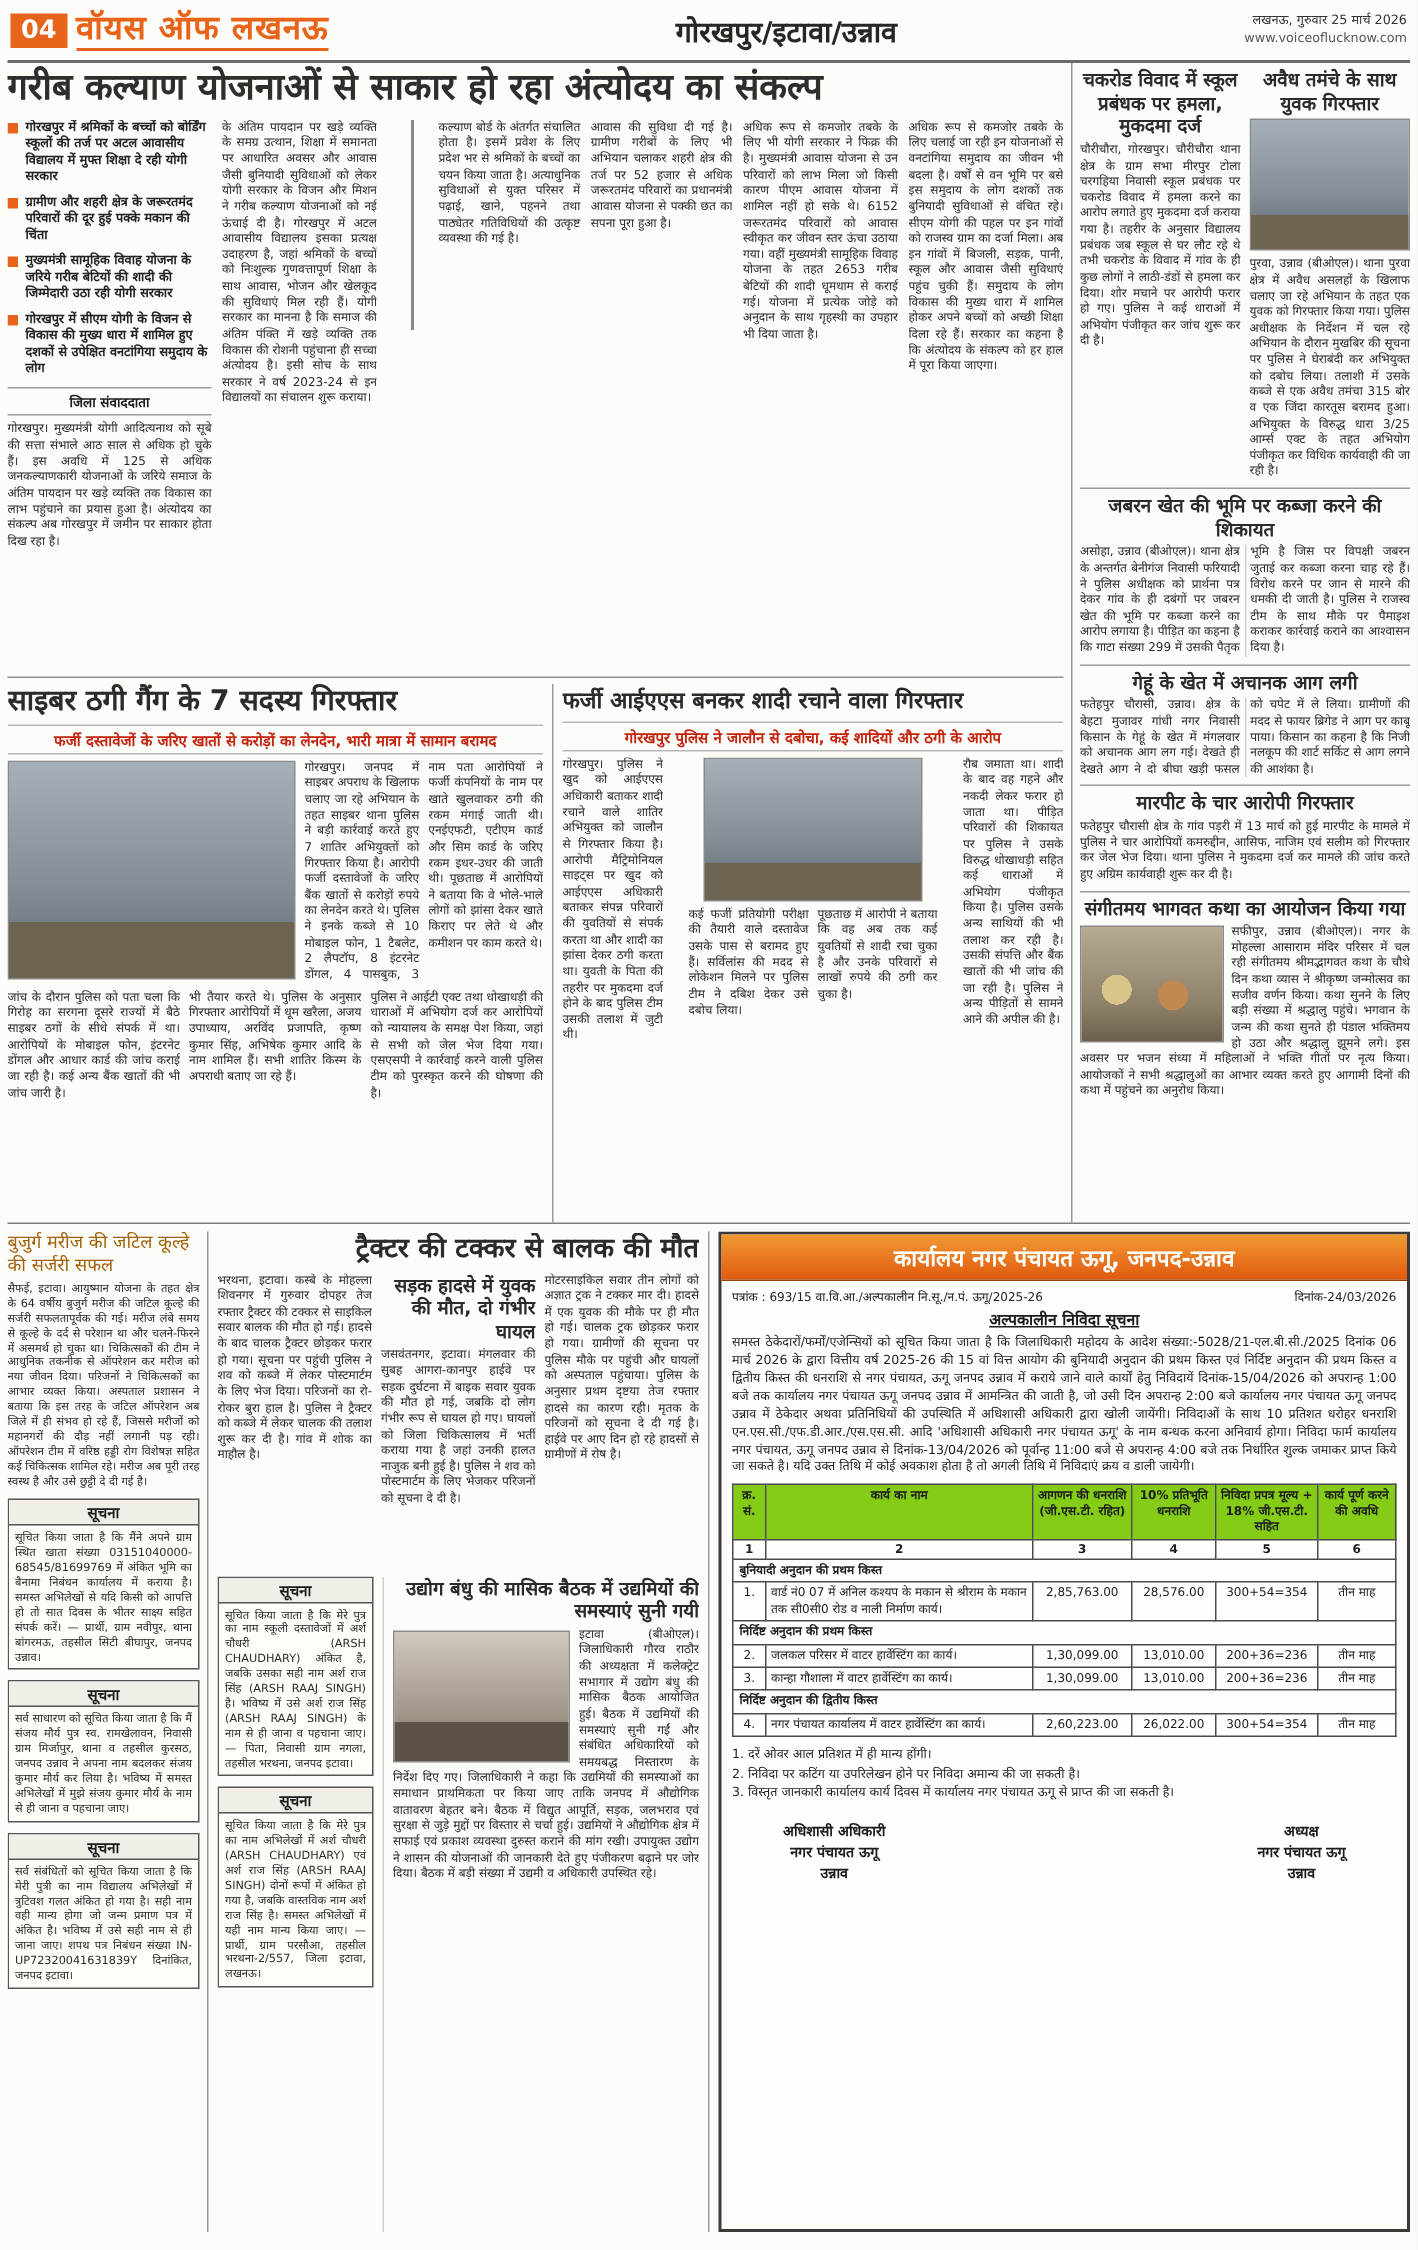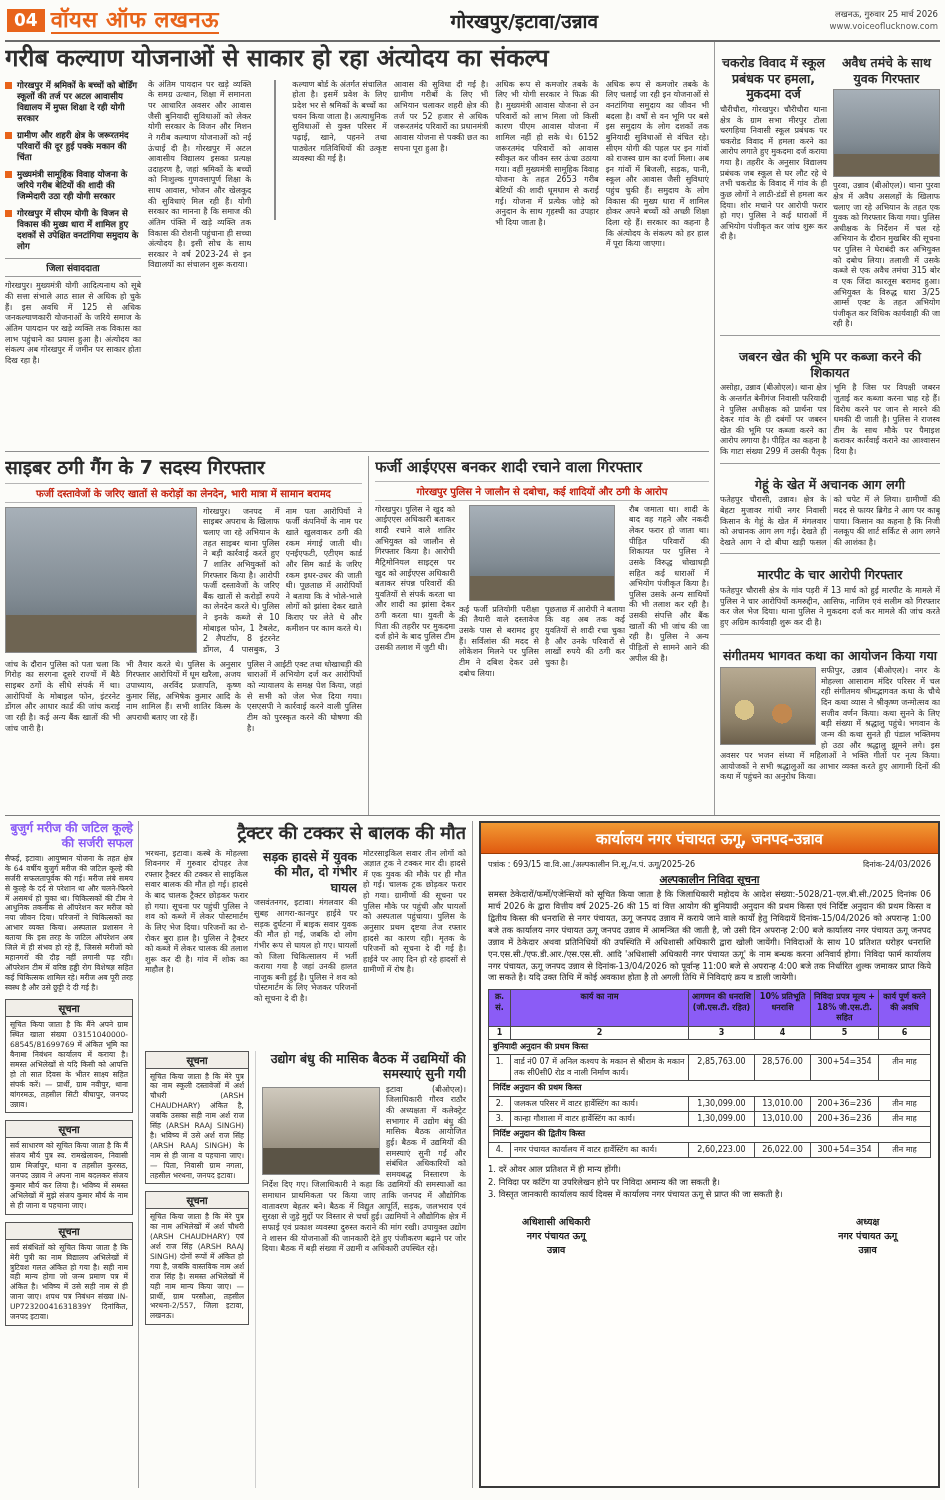--- a/index.html
+++ b/index.html
@@ -57,43 +57,43 @@
   .cyber{width:364px;flex-shrink:0;border-right:1px solid #9a9a9a;padding-right:6px;display:flex;flex-direction:column;overflow:hidden}
   .fakeias{flex:1;padding-left:6px;display:flex;flex-direction:column;overflow:hidden}
   .h-mid{font-size:19px;font-weight:bold;color:#2b2b2b;white-space:nowrap;overflow:hidden;line-height:1.2}
   .h-mid2{font-size:15px;font-weight:bold;color:#2b2b2b;white-space:nowrap;overflow:hidden;line-height:1.25;margin-top:2px}
   .subhead{color:#c42410;font-size:10px;font-weight:bold;text-align:center;border-top:1px solid #b5b5b5;border-bottom:1px solid #b5b5b5;padding:2px 0;margin:4px 0}
   .cyber-row1{display:flex;gap:6px;height:148px;overflow:hidden}
   .cyber-photo{width:192px;height:146px}
   .cyber-row1 .c{flex:1;overflow:hidden}
   .cyber-row2{display:flex;gap:6px;flex:1;margin-top:5px;overflow:hidden}
   .cyber-row2>div{flex:1;overflow:hidden}
-  .fi-body{display:flex;gap:4px;flex:1;overflow:hidden}
+  .fi-body{display:flex;gap:17px;flex:1;overflow:hidden}
   .fi-col{flex:1;overflow:hidden}
   .fi-mid{width:166px;flex-shrink:0;display:flex;flex-direction:column}
   .fi-photo{height:96px;margin:0 10px 4px}
   .fi-midcols{display:flex;gap:6px;flex:1;overflow:hidden}
   .fi-midcols>div{flex:1}
 
   
-  .rail-item{border-bottom:1px solid #9a9a9a;padding:13px 0 5px;overflow:hidden}
+  .rail-item{border-bottom:1px solid #9a9a9a;padding:3px 0 5px;overflow:hidden}
   .rail-item:last-child{border-bottom:none}
   .h-rail{font-size:12.5px;font-weight:bold;color:#2b2b2b;text-align:center;line-height:1.25;margin-bottom:3px}
   .rail-duo{display:flex;gap:6px}
   .rail-duo>div{flex:1;overflow:hidden}
   .weapon-photo{height:88px;width:100%;margin:2px 0 4px}
   .two-col{column-count:2;column-gap:7px;column-rule:1px solid #cfcfcf}
   .katha-photo{width:96px;height:78px;float:left;margin:1px 5px 2px 0}
 
   
   .bottom{display:flex;height:672px;overflow:hidden;padding-top:5px}
   .bcol1{width:134px;flex-shrink:0;border-right:1px solid #9a9a9a;padding-right:5px;overflow:hidden}
   .bcol2{width:334px;flex-shrink:0;border-right:1px solid #9a9a9a;padding:0 6px;overflow:hidden}
   .bcol3{flex:1;padding-left:6px;overflow:hidden}
-  .h-small{font-size:12px;font-weight:bold;color:#8b5cf6;line-height:1.25;text-align:right;margin-bottom:3px}
+  .h-small{font-size:12px;font-weight:normal;color:#a16207;line-height:1.25;text-align:left;margin-bottom:3px}
   .notice{border:1px solid #555;margin-top:7px;background:#fffdf8}
   .notice-title{text-align:center;font-weight:bold;font-size:10px;border-bottom:1px solid #555;padding:1px 0;background:#f1eee8}
   .notice-body{padding:3px 4px}
   .h-tractor{font-size:18px;font-weight:bold;color:#2b2b2b;text-align:right;line-height:1.2;margin:1px 0 5px;white-space:nowrap;overflow:hidden}
   .tr-row{display:flex;gap:6px;height:196px;overflow:hidden}
   .tr-row>div{flex:1;overflow:hidden}
   .h-road{font-size:12.5px;font-weight:bold;line-height:1.25;text-align:right;margin-bottom:3px;color:#2b2b2b}
   .b2-row2{display:flex;gap:6px;margin-top:6px;height:444px;overflow:hidden}
   .b2-left{width:104px;flex-shrink:0}
   .b2-right{flex:1;overflow:hidden;border-left:1px solid #cfcfcf;padding-left:6px}
@@ -101,21 +101,21 @@
 
   
   .tender{border:2px solid #3a3a3a;height:100%;display:flex;flex-direction:column;background:#fffefb}
   .tender-bar{background:linear-gradient(180deg,#f29a33,#e05a10);color:#fff;font-size:15px;font-weight:bold;text-align:center;padding:5px 0;border-bottom:1.5px solid #9c3c05}
   .tender-inner{padding:4px 7px;display:flex;flex-direction:column;flex:1;overflow:hidden}
   .tender-meta{display:flex;justify-content:space-between;font-size:8px;margin-bottom:2px;color:#222}
   .tender-title{text-align:center;font-weight:bold;font-size:10.5px;text-decoration:underline;margin:1px 0 3px}
   .tender-body{font-size:8.4px;line-height:1.42;text-align:justify}
   table.tbl{width:100%;border-collapse:collapse;margin-top:5px;font-size:8px}
   .tbl th,.tbl td{border:1px solid #4a4a4a;padding:2px 3px;vertical-align:top;line-height:1.3}
-  .tbl th{font-weight:bold;text-align:center;background:#8b5cf6}
+  .tbl th{font-weight:bold;text-align:center;background:#84cc16}
   .idx td{text-align:center;font-weight:bold;padding:1px}
   .sec td{font-weight:bold;text-align:left;padding:2px 4px}
   .td-c{text-align:center}
   .td-name{text-align:left}
   .notes{margin-top:5px;font-size:8.4px;line-height:1.5}
   .signs{display:flex;justify-content:space-between;margin-top:14px;padding:0 34px;font-size:9.5px;font-weight:bold;text-align:center;line-height:1.5}
 </style>
 </head>
 <body>
 

